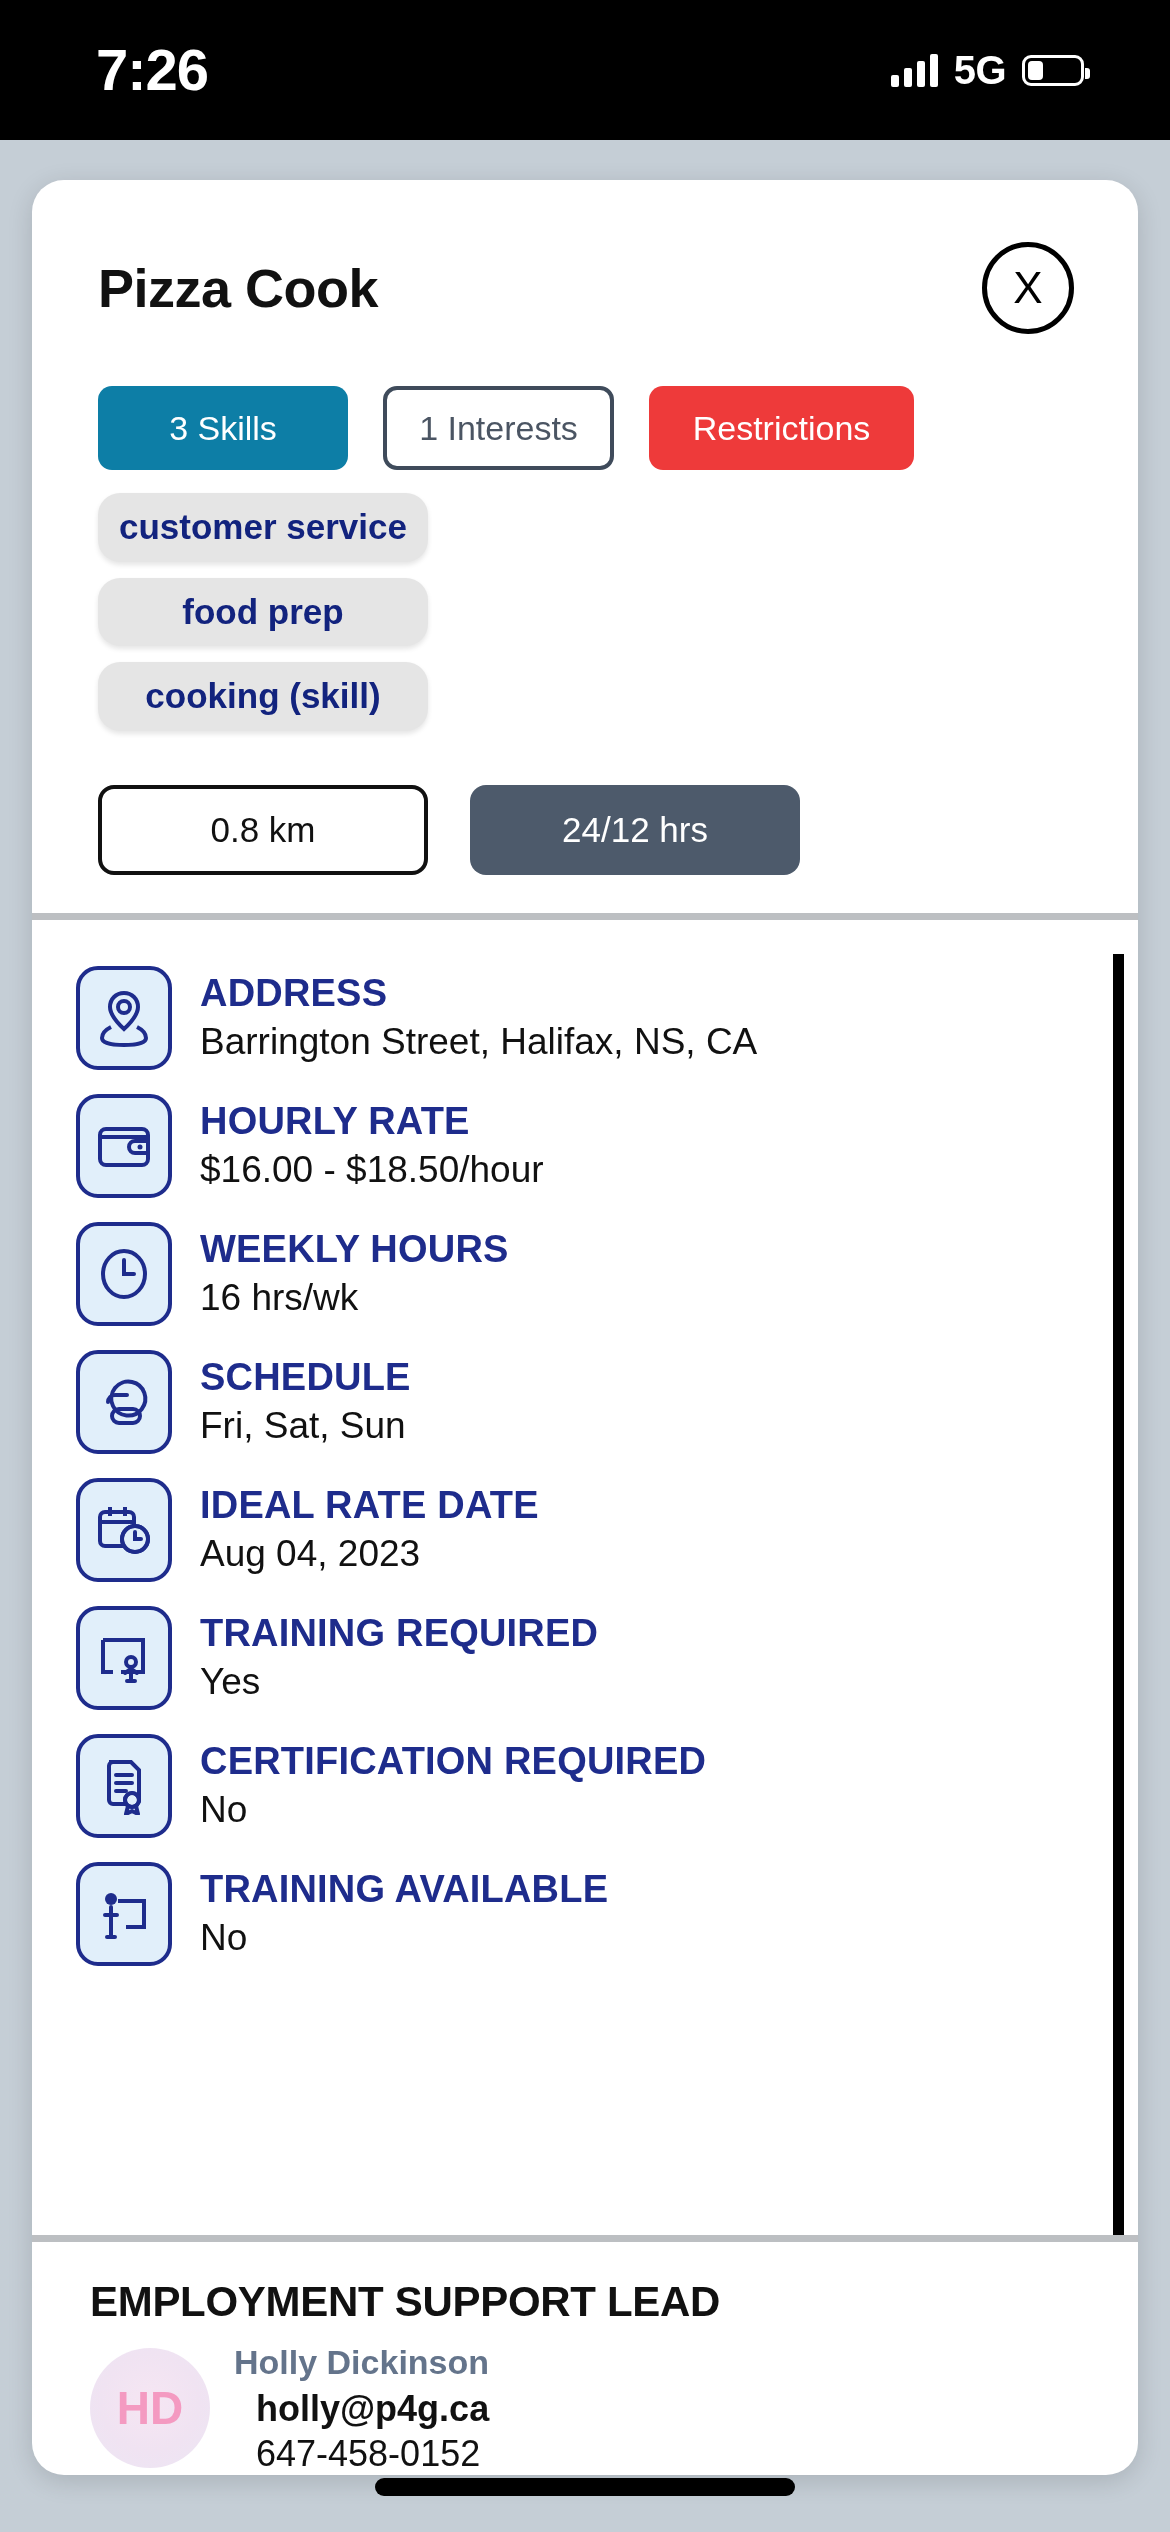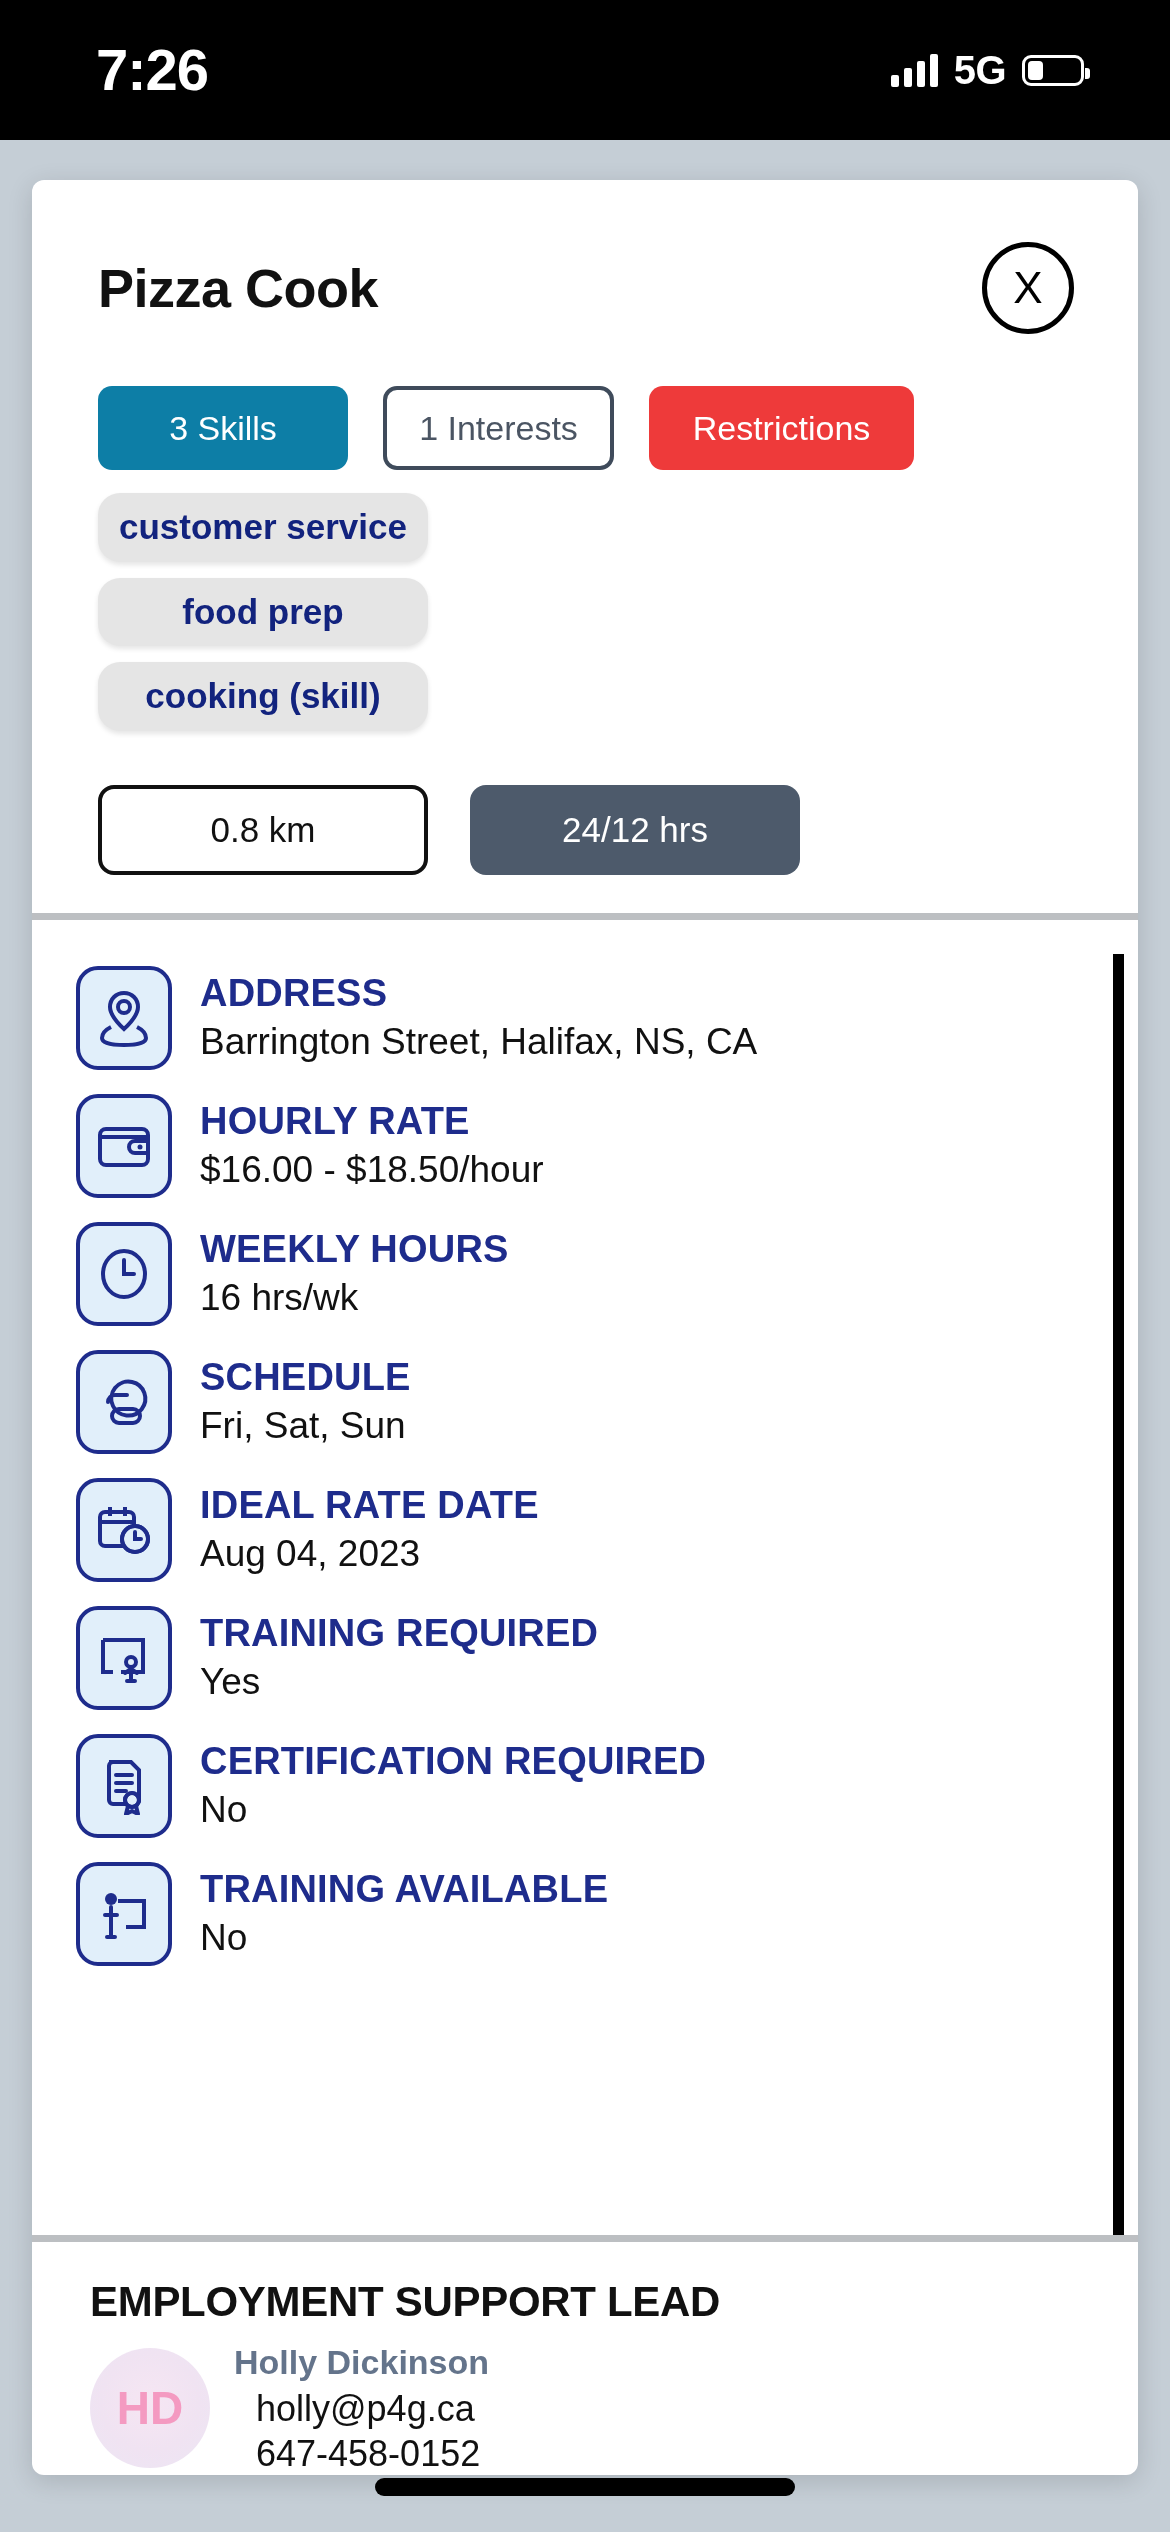--- a/index.html
+++ b/index.html
@@ -40,21 +40,21 @@
   
   .backdrop{
     position:absolute; top:140px; left:0; width:1170px; height:2392px;
     background:#c5ced6;
   }
 
   
   .card{
     position:absolute; top:180px; left:32px;
     width:1106px; height:2295px;
-    background:#ffffff; border-radius:12px;
+    background:#ffffff; border-radius:32px;
     box-shadow:0 6px 26px rgba(0,0,0,0.14);
     overflow:hidden;
     display:flex; flex-direction:column;
   }
 
   
   .head-zone{ flex:0 0 auto; padding:0 0 0 0; }
 
   .title-row{
     display:flex; align-items:center; justify-content:space-between;
@@ -139,21 +139,21 @@
   .foot-title{ font-size:42px; font-weight:700; color:#111; letter-spacing:-0.3px; }
   .contact{ display:flex; align-items:center; gap:24px; margin-top:16px; }
   .avatar{
     width:120px; height:120px; border-radius:50%;
     background:radial-gradient(circle at 50% 45%, #f6e6f3 0%, #f0e3f2 55%, #ece6f4 100%);
     display:flex; align-items:center; justify-content:center;
     font-size:46px; font-weight:700; color:#f49ac1; flex:0 0 auto;
   }
   .contact-lines{ line-height:1.2; }
   .c-name{ font-size:34px; font-weight:700; color:#64748b; }
-  .c-email{ font-size:36px; color:#111; margin-top:4px; padding-left:22px; }
+  .c-email{ font-size:36px; color:#111; margin-top:4px; padding-left:22px;font-weight:bold; }
   .c-phone{ font-size:36px; color:#111; margin-top:2px; padding-left:22px; }
 
   
   .home-ind{
     position:absolute; bottom:36px; left:50%; transform:translateX(-50%);
     width:420px; height:18px; background:#000; border-radius:10px;
   }
 </style>
 </head>
 <body>

